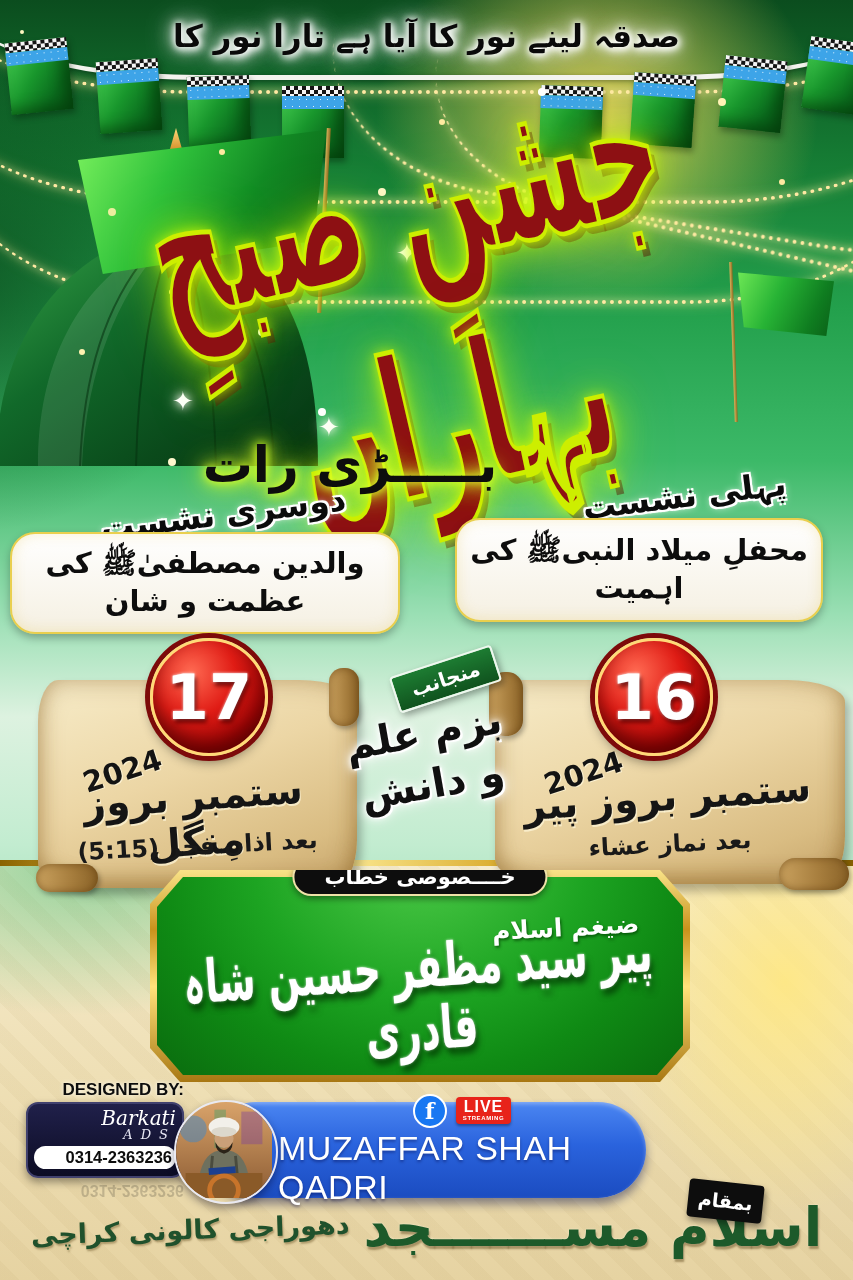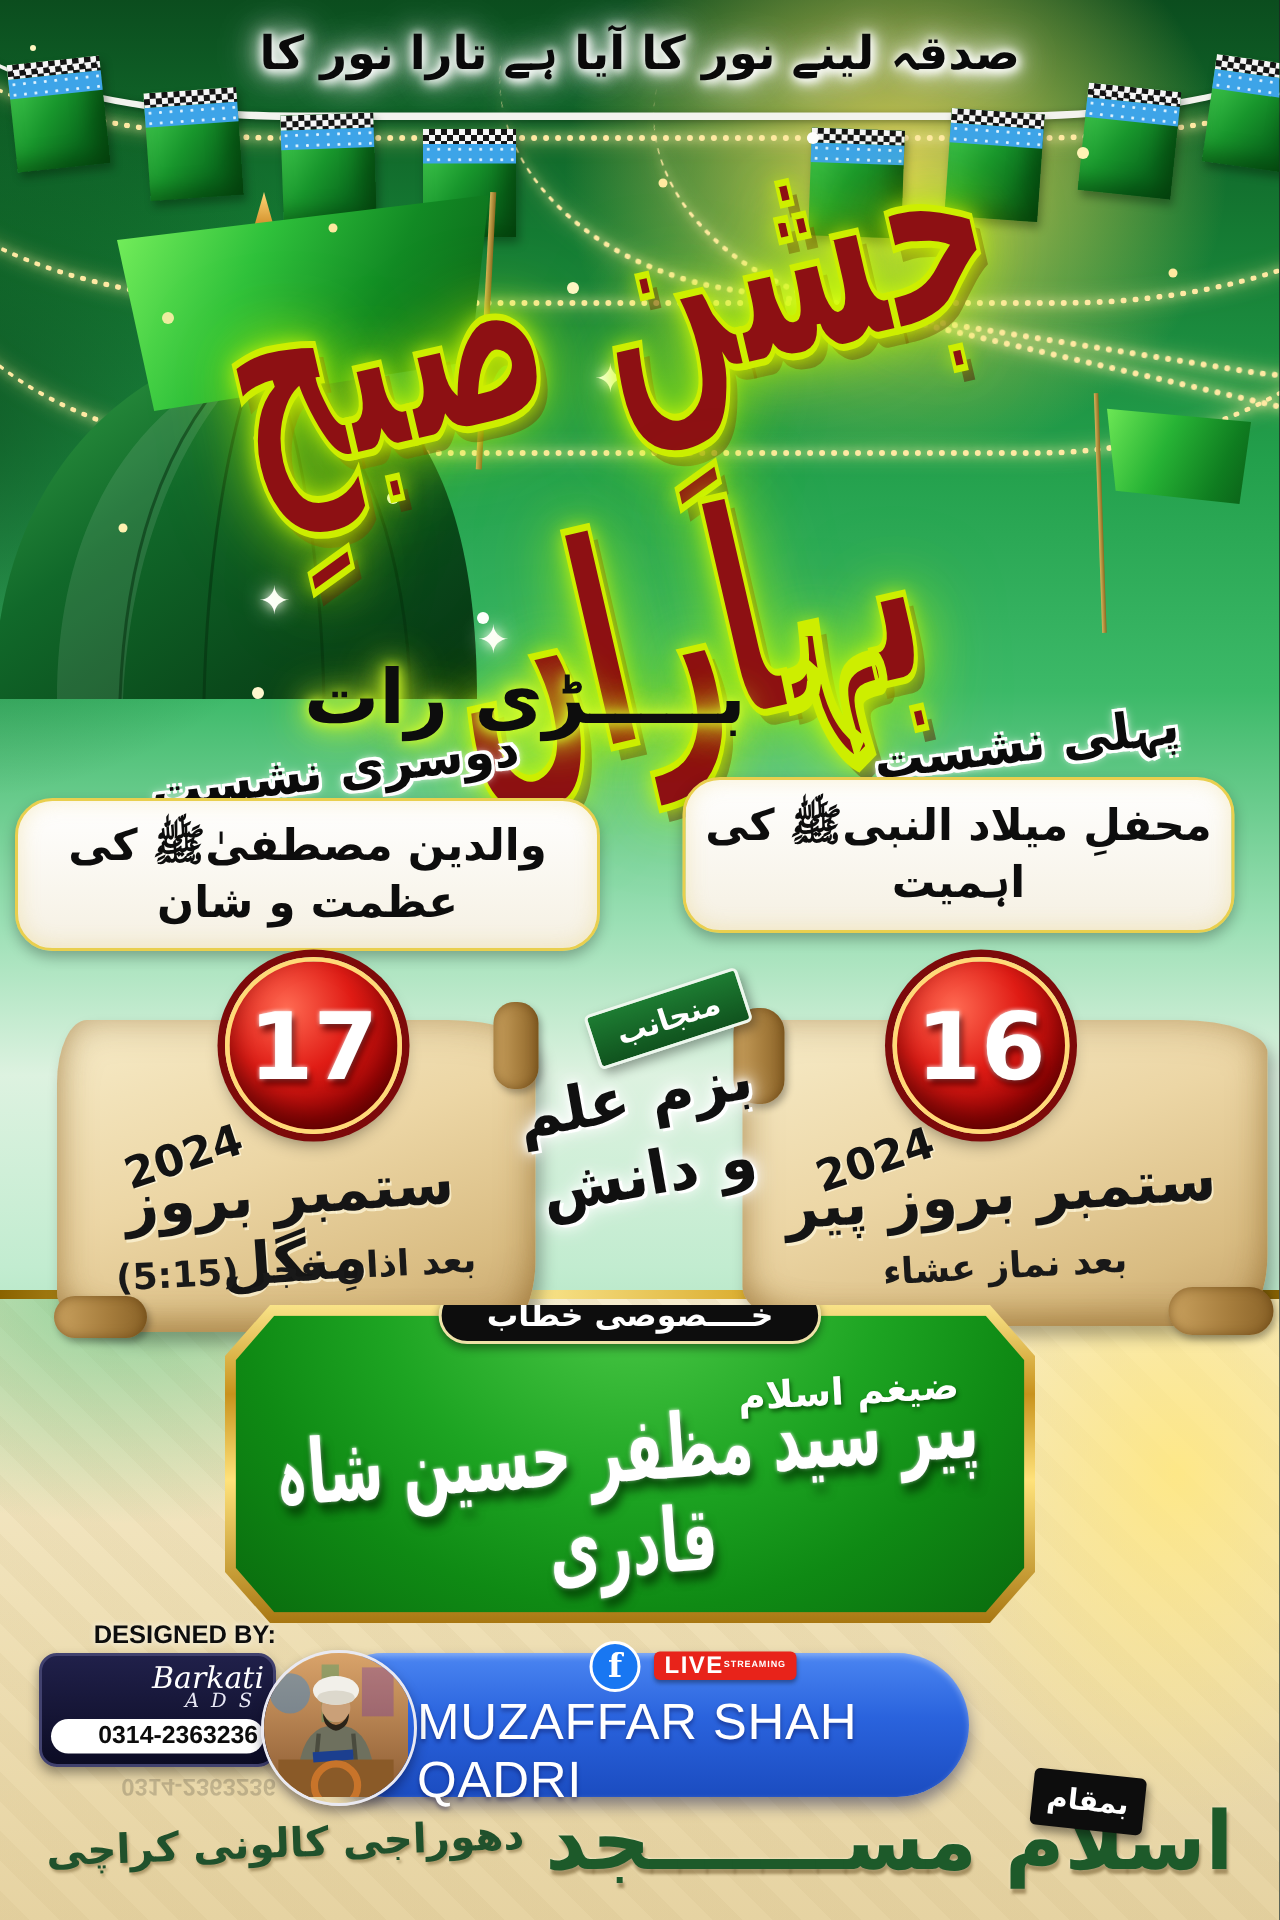--- a/index.html
+++ b/index.html
@@ -122,21 +122,21 @@
     font-size:16px;font-weight:900;color:#0c0c0c;}
   
   .live-bar{position:absolute;left:208px;top:1102px;width:438px;height:96px;z-index:7;border-radius:48px;
     background:linear-gradient(180deg,#4b86f2 0%,#2a63dd 45%,#1b4cc0 100%);
     box-shadow:0 6px 10px rgba(10,20,80,.45),inset 0 2px 4px rgba(255,255,255,.35);
     display:flex;flex-direction:column;align-items:center;justify-content:center;padding-left:70px;box-sizing:border-box;}
   .live-row{display:flex;align-items:center;gap:9px;}
   .fb-icon{width:30px;height:30px;border-radius:50%;background:#1877f2;border:2px solid #fff;
     display:flex;align-items:center;justify-content:center;color:#fff;
     font-family:"DejaVu Serif",serif;font-weight:700;font-size:22px;line-height:1;}
-  .live-badge{background:#e8231a;border-radius:4px;padding:2px 7px 1px;display:flex;flex-direction:row;
+  .live-badge{background:#e8231a;border-radius:4px;padding:2px 7px 1px;display:flex;flex-direction:column;
     align-items:center;box-shadow:0 2px 3px rgba(0,0,0,.35);}
   .live-main{font-family:"Liberation Sans",sans-serif;font-size:16px;font-weight:900;color:#fff;letter-spacing:1px;line-height:1;}
   .live-sub{font-family:"Liberation Sans",sans-serif;font-size:6px;font-weight:700;color:#fff;letter-spacing:.6px;line-height:1.2;}
   .bar-line1{font-family:"Liberation Sans",sans-serif;font-size:28px;font-weight:900;color:#fff;
     text-shadow:0 2px 3px rgba(0,0,60,.4);}
   .bar-line2{font-family:"Liberation Sans",sans-serif;font-size:34px;font-weight:400;color:#fff;margin-top:1px;
     text-shadow:0 2px 3px rgba(0,0,60,.4);letter-spacing:.5px;}
   .photo-wrap{position:absolute;left:174px;top:1100px;width:100px;height:100px;border-radius:50%;z-index:8;
     border:2px solid #e9e9f2;overflow:hidden;box-shadow:0 4px 8px rgba(0,0,30,.4);}
   

